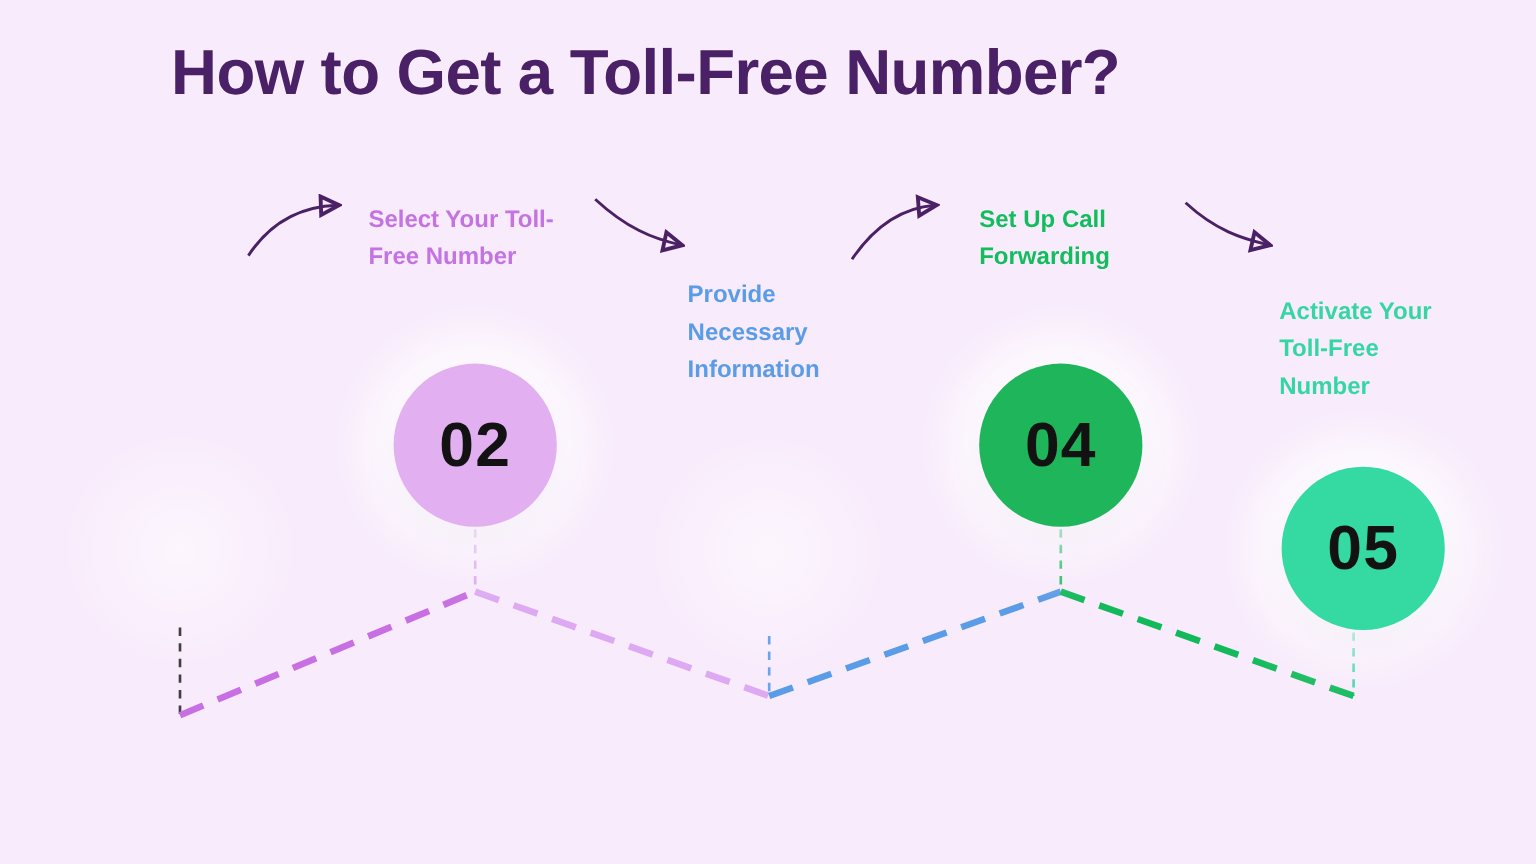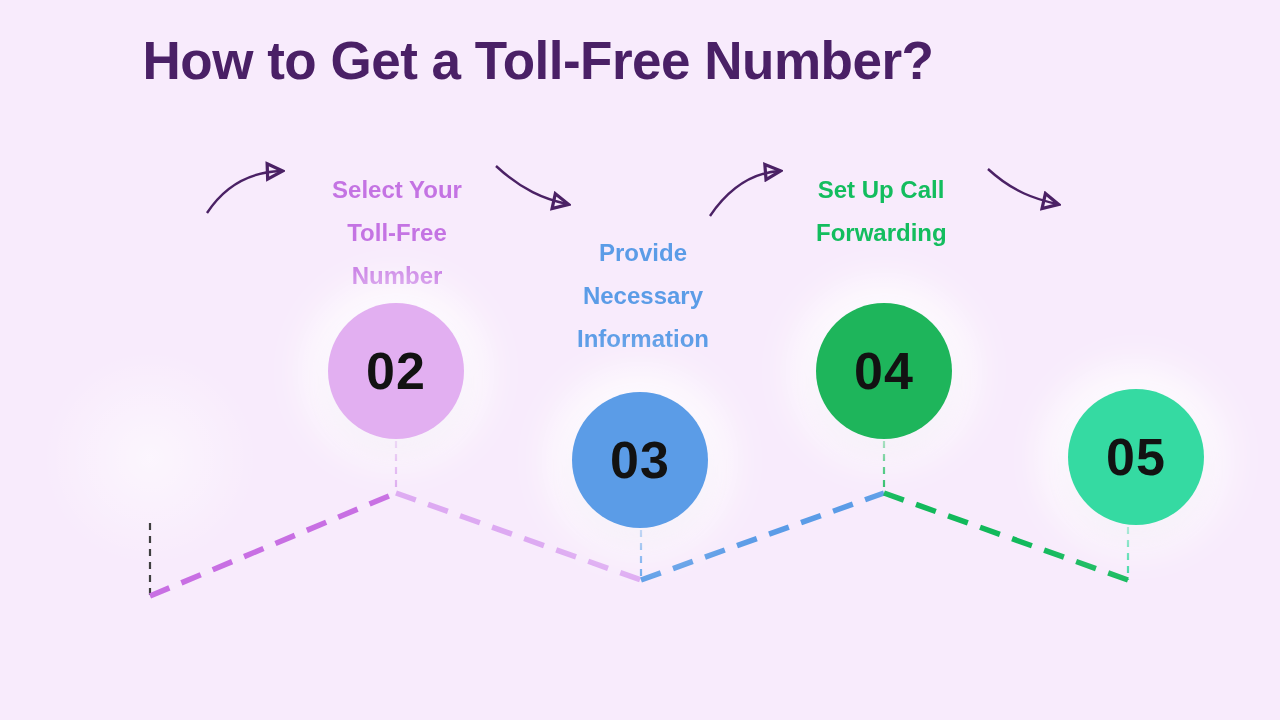--- a/index.html
+++ b/index.html
@@ -29,22 +29,22 @@
     display:flex;align-items:center;justify-content:center;
     box-shadow:0 0 46px 24px rgba(255,255,255,.72), 0 12px 22px rgba(150,110,180,.14);
   }
   .num{font-size:52px;font-weight:700;color:#121212;letter-spacing:1px;}
   .circle-1{left:82px;top:390px;background:#c167dc;}
   .circle-2{left:328px;top:303px;background:#e2aff1;}
   .circle-3{left:572px;top:392px;background:#5b9ce7;}
   .circle-4{left:816px;top:303px;background:#1eb55b;}
   .circle-5{left:1068px;top:389px;background:#35daa2;}
   .label{
-    position:absolute;text-align:center;
-    font-size:24px;font-weight:700;line-height:43px;
+    position:absolute;
+    font-size:20px;font-weight:700;line-height:31px;
   }
   .label-1{left:66px; top:240px;width:160px;color:#43215f;}
   .label-2{left:307px;top:168px;width:180px;color:#c473e3;}
   .label-3{left:573px;top:231px;width:140px;color:#5b9ce7;}
   .label-4{left:816px;top:168px;width:130px;color:#13bd5e;}
   .label-5{left:1066px;top:245px;width:150px;color:#35d6a4;}
 </style>
 </head>
 <body>
 
@@ -72,26 +72,24 @@
 
     <path d="M207,213 C226,184 251,172 281,171" stroke-width="2.4" marker-end="url(#arrowhead)" stroke="#4b2165"></path>
     <path d="M496,166 C522,190 544,199 567,204" stroke-width="2.4" marker-end="url(#arrowhead)" stroke="#4b2165"></path>
     <path d="M710,216 C729,188 753,173 779,171" stroke-width="2.4" marker-end="url(#arrowhead)" stroke="#4b2165"></path>
     <path d="M988,169 C1013,192 1035,199 1057,204" stroke-width="2.4" marker-end="url(#arrowhead)" stroke="#4b2165"></path>
   </svg>
 
   <div class="label label-2">Select Your Toll-Free Number</div>
   <div class="label label-4">Set Up Call Forwarding</div>
   <div class="label label-3">Provide Necessary Information</div>
+  <div class="label label-5">Activate Your Toll-Free Number</div>
 
   <div class="circle circle-2">
     <span class="num">02</span>
-  </div>
-  <div class="circle circle-3">
-    <span class="num">03</span>
   </div>
   <div class="circle circle-4">
     <span class="num">04</span>
   </div>
   <div class="circle circle-5">
     <span class="num">05</span>
   </div>
 
 </div>
 

